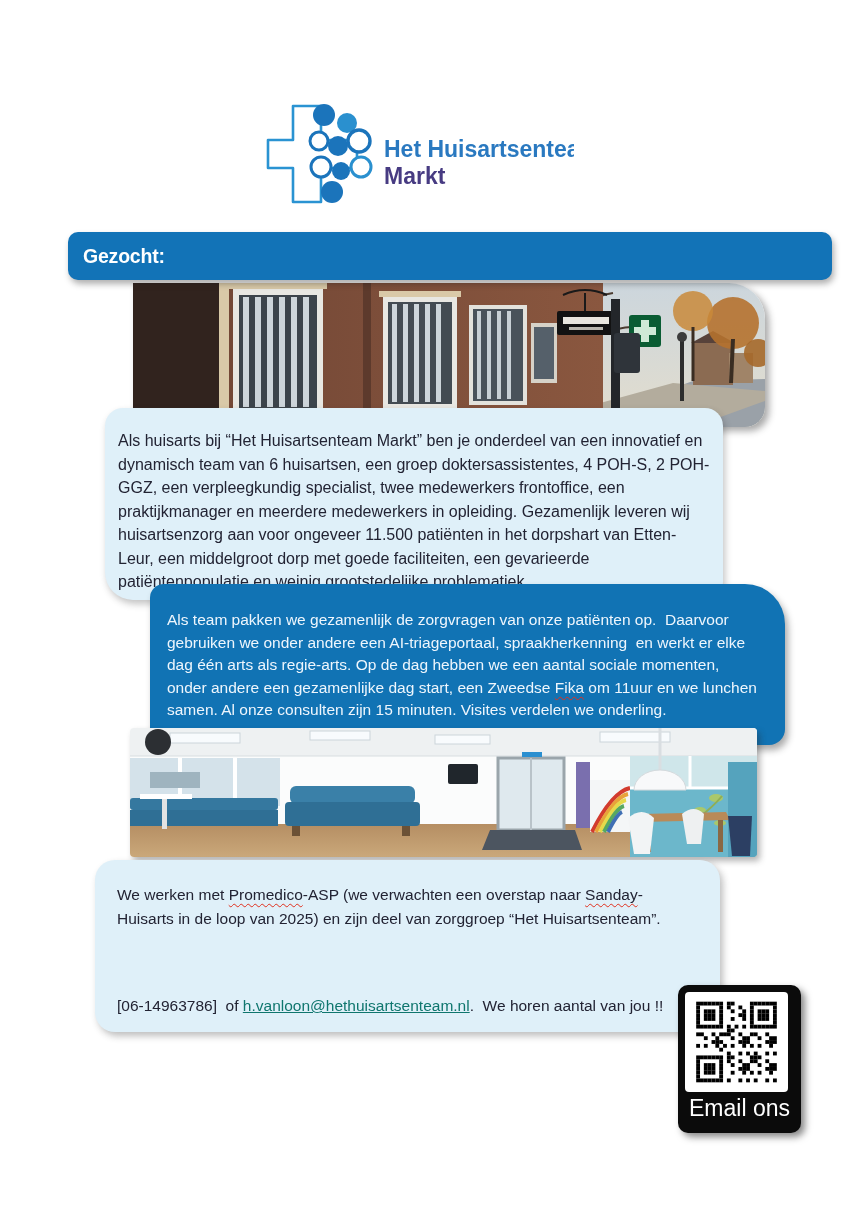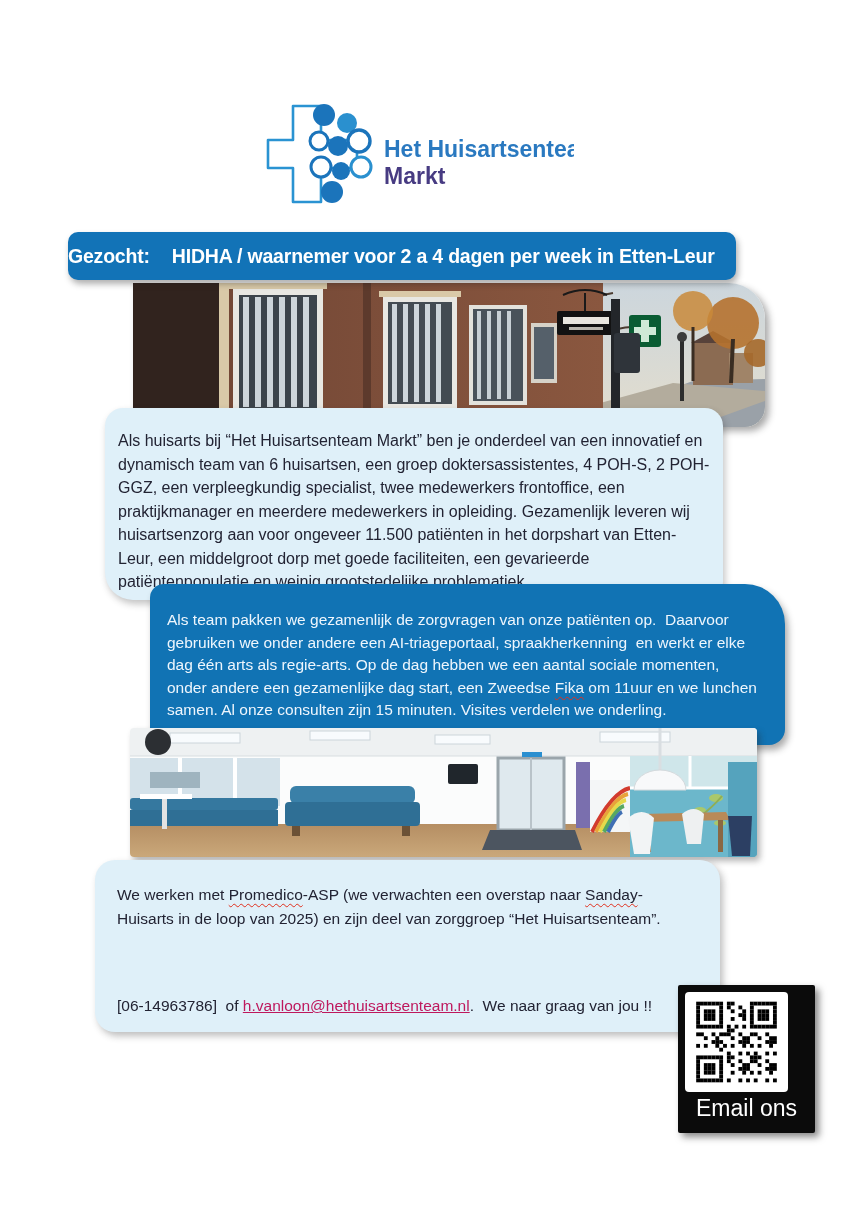--- a/index.html
+++ b/index.html
@@ -5,23 +5,23 @@
   html,body{margin:0;padding:0;background:#ffffff;}
   .page{position:relative;width:858px;height:1216px;background:#ffffff;overflow:hidden;
         font-family:"Liberation Sans","DejaVu Sans",sans-serif;color:#222333;}
 
   .abs{position:absolute;}
 
   
   .logo{left:262px;top:94px;width:312px;height:116px;}
 
   
-  .banner{left:68px;top:232px;width:668px;height:48px;background:#1273b7;border-radius:10px;
+  .banner{left:68px;top:232px;width:764px;height:48px;background:#1273b7;border-radius:10px;
           box-shadow:2px 4px 6px rgba(30,30,30,.35);display:flex;align-items:center;
-          box-sizing:border-box;z-index:5;}
+          padding-left:15px;box-sizing:border-box;z-index:5;}
   .banner span{color:#ffffff;font-weight:bold;font-size:19.5px;letter-spacing:-0.2px;white-space:pre;}
   .banner .prefix{margin-right:22px;}
 
   
   .photo1{left:133px;top:283px;width:632px;height:144px;border-radius:0 36px 20px 0;
           overflow:hidden;z-index:1;box-shadow:4px 4px 7px rgba(40,40,40,.4);}
   .photo2{left:130px;top:728px;width:627px;height:129px;border-radius:4px;
           overflow:hidden;z-index:4;box-shadow:3px 4px 6px rgba(40,40,40,.35);}
   .photo1 svg,.photo2 svg{display:block;}
 
@@ -35,24 +35,24 @@
   .card-contact{left:95px;top:860px;width:625px;height:172px;border-radius:20px;
                 z-index:4;box-shadow:3px 4px 7px rgba(40,40,40,.3);padding:23px 20px 4px 22px;}
 
   .body-text{font-size:16px;line-height:23.5px;color:#222333;white-space:pre-wrap;margin:0;}
   .team-text{font-size:15.5px;line-height:22.5px;color:#eef6fd;white-space:pre-wrap;margin:0;}
   .contact-text{font-size:15.5px;line-height:24px;color:#222333;white-space:pre-wrap;margin:0;}
   .card-contact .p1{margin-bottom:15px;max-width:566px;}
 
   .misspell{text-decoration:underline;text-decoration-style:wavy;text-decoration-color:#e0301e;
             text-decoration-thickness:1px;text-underline-offset:3px;}
-  .link{color:#be185d;text-decoration:underline;cursor:pointer;}
+  .link{color:#0f766e;text-decoration:underline;cursor:pointer;}
 
   
-  .qr-card{left:678px;top:985px;width:137px;height:148px;background:#0b0b0b;border-radius:2px;
+  .qr-card{left:678px;top:985px;width:123px;height:148px;background:#0b0b0b;border-radius:10px;
            z-index:6;box-shadow:4px 4px 7px rgba(20,20,20,.5);}
   .qr-white{position:absolute;left:7px;top:7px;width:103px;height:100px;background:#ffffff;border-radius:4px;}
   .qr-white svg{position:absolute;left:3px;top:2px;}
   .qr-label{position:absolute;left:0;right:0;top:110px;text-align:center;color:#ffffff;
             font-size:23px;font-family:"Liberation Sans","DejaVu Sans",sans-serif;}
 </style>
 </head>
 <body>
 
 <div class="page">
@@ -71,21 +71,20 @@
       <circle cx="79" cy="77" r="9" fill="#1b74bb"></circle>
       <circle cx="99" cy="73" r="10" fill="#ffffff" stroke="#2a90cf" stroke-width="3"></circle>
       <circle cx="70" cy="98" r="11" fill="#1b74bb"></circle>
     </g>
     <text x="122" y="63" font-size="23" font-weight="bold" fill="#2a79c0" font-family="Liberation Sans, DejaVu Sans, sans-serif">Het Huisartsenteam</text>
     <text x="122" y="90" font-size="23" font-weight="bold" fill="#473b82" font-family="Liberation Sans, DejaVu Sans, sans-serif">Markt</text>
   </svg>
 
   <div class="abs banner">
     <span class="prefix">Gezocht:</span>
-    <span>HIDHA / waarnemer voor 2 a 4 dagen per week in Etten-Leur</span>
   </div>
 
   <div class="abs photo1">
     <svg viewBox="0 0 632 144" width="632" height="144">
       <defs>
         <linearGradient id="sky" x1="0" y1="0" x2="0" y2="1">
           <stop offset="0" stop-color="#ccd6dd"></stop>
             <stop offset="1" stop-color="#e3ddcd"></stop>
         </linearGradient>
         <linearGradient id="brick" x1="0" y1="0" x2="1" y2="0">
@@ -254,21 +253,21 @@
         <rect x="588" y="92" width="5" height="32" fill="#8a6844"></rect>
       <path d="M498,90 q14,-12 26,0 l-4,36 h-16 z" fill="#f2f4f5"></path>
       <path d="M552,86 q12,-10 22,0 l-3,30 h-14 z" fill="#eef0f1"></path>
       <rect x="600,96" y="96" width="0" height="0" fill="none"></rect>
       <path d="M598,88 h24 l-2,40 h-18 z" fill="#2c3f63"></path>
     </svg>
   </div>
 
   <div class="abs card card-contact">
     <p class="contact-text p1"><span>We werken met </span><span class="misspell">Promedico</span><span>-ASP (we verwachten een overstap naar </span><span class="misspell">Sanday</span><span>-Huisarts in de loop van 2025) en zijn deel van zorggroep “Het Huisartsenteam”.</span></p>
-    <p class="contact-text"><br><br><span>[06-14963786]  of </span><span class="link">h.vanloon@hethuisartsenteam.nl</span><span>.  We naar graag van jou !!</span></p>
+    <p class="contact-text"><br><br><span>[06-14963786]  of </span><span class="link">h.vanloon@hethuisartsenteam.nl</span><span>.  We horen aantal van jou !!</span></p>
   </div>
 
   <div class="abs qr-card">
     <div class="qr-white">
       <svg viewBox="0 0 25 25" width="97" height="96">
           <rect x="2" y="2" width="1" height="1" fill="#000"></rect>
           <rect x="3" y="2" width="1" height="1" fill="#000"></rect>
           <rect x="4" y="2" width="1" height="1" fill="#000"></rect>
           <rect x="5" y="2" width="1" height="1" fill="#000"></rect>
           <rect x="6" y="2" width="1" height="1" fill="#000"></rect>

